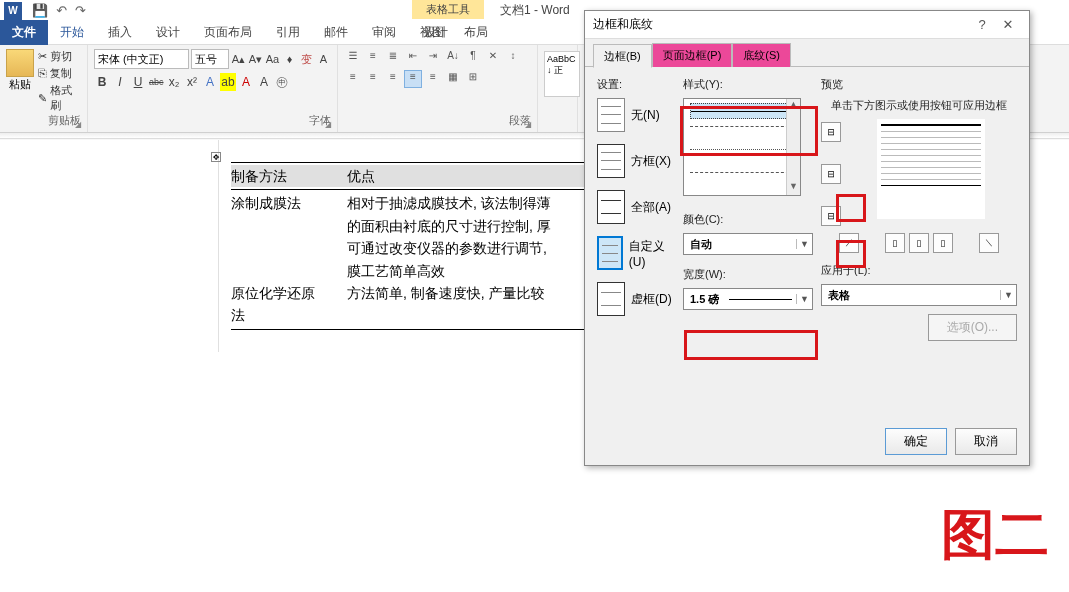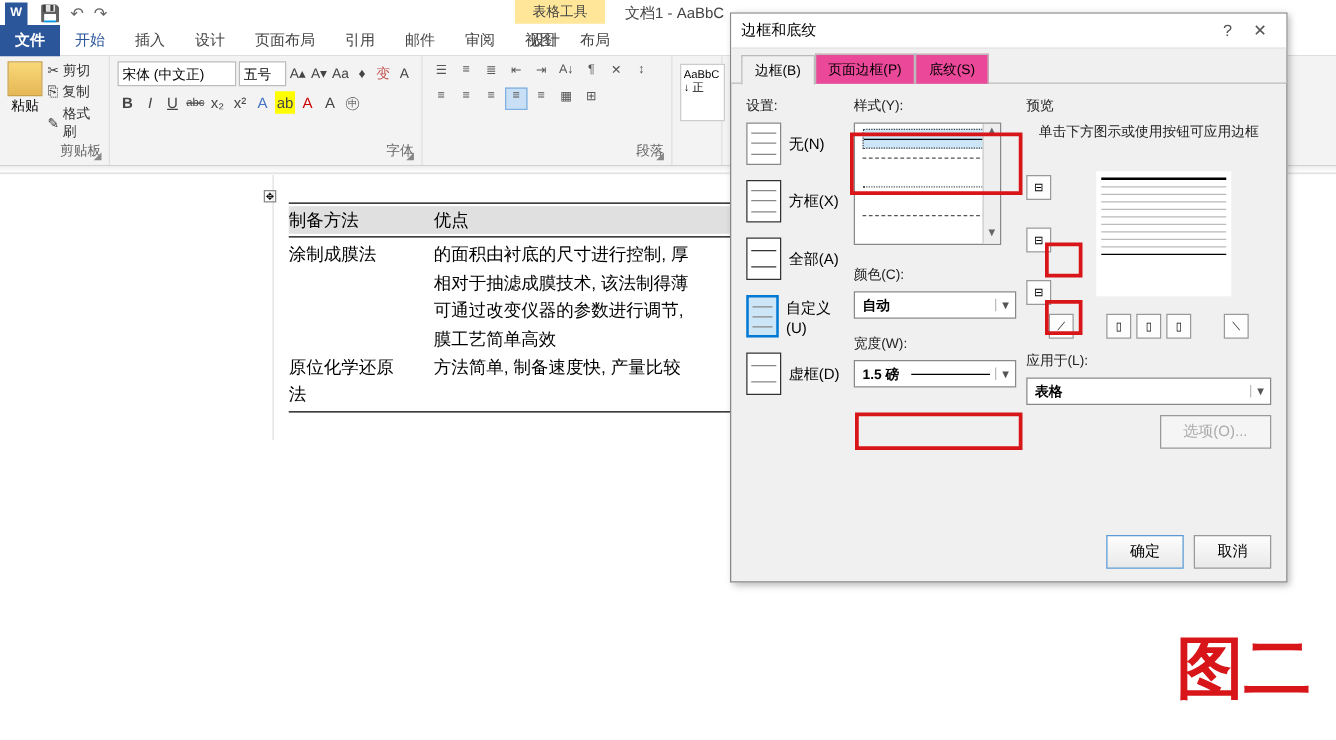--- a/index.html
+++ b/index.html
@@ -89,21 +89,21 @@
 .style-list .style-item .line { border-top: 1.5px solid #000; margin-top: 7px; }
 .style-list .style-item .dash { border-top: 1px dashed #555; margin-top: 7px; }
 .style-list .style-item .dot { border-top: 1px dotted #555; margin-top: 7px; }
 .style-list .scroll { position: absolute; right: 0; top: 0; bottom: 0; width: 14px; background: #eee; border-left: 1px solid #ccc; }
 .style-list .scroll .up, .style-list .scroll .dn { height: 14px; text-align: center; font-size: 9px; color: #666; }
 
 .combo { display: flex; height: 22px; border: 1px solid #888; background: #fff; align-items: center; }
 .combo .val { flex: 1; padding: 0 6px; font-size: 11px; font-weight: bold; }
 .combo .dd { width: 16px; text-align: center; border-left: 1px solid #bbb; color: #555; font-size: 9px; }
 .width-combo .line-sample { flex: 1; height: 0; border-top: 1.5px solid #000; margin: 0 4px; }
-.preview-hint { text-align: center; font-size: 11px; color: #222; margin-bottom: 24px; }
+.preview-hint { text-align: center; font-size: 11px; color: #222; margin-bottom: 6px; }
 .preview-canvas { width: 108px; height: 100px; margin: 0 auto 10px; position: relative; background: #fff; border: 0; }
 .preview-canvas .pline { height: 1px; background: #bbb; margin: 5px 4px; }
 .preview-canvas .tb { height: 1.5px; background: #000; }
 .side-btn { width: 20px; height: 20px; border: 1px solid #999; background: #fdfdfd; font-size: 9px; text-align: center; line-height: 18px; }
 .bottom-btns { display: flex; gap: 4px; justify-content: center; margin-top: 4px; }
 
 .dlg-footer { position: absolute; right: 12px; bottom: 10px; display: flex; gap: 8px; }
 .btn { padding: 4px 18px; border: 1px solid #999; background: linear-gradient(#fdfdfd,#e9e9e9); font-size: 12px; cursor: pointer; }
 .btn.primary { border-color: #5b9bd5; }
 .btn.disabled { color: #aaa; background: #f5f5f5; }
@@ -118,21 +118,21 @@
 <body>
 
 <div class="titlebar">
   <div class="word-icon">W</div>
   <div class="qat">
     <span>💾</span>
     <span>↶</span>
     <span>↷</span>
   </div>
   <div class="tools-tab">表格工具</div>
-  <div class="doc-title">文档1 - AaBbC</div>
+  <div class="doc-title">文档1 - Word</div>
 </div>
 
 <div class="ribbon-tabs">
   <div class="tab file">文件</div>
   <div class="tab active">开始</div>
   <div class="tab">插入</div>
   <div class="tab">设计</div>
   <div class="tab">页面布局</div>
   <div class="tab">引用</div>
   <div class="tab">邮件</div>
@@ -232,22 +232,22 @@
     <div class="doc-content">
       <hr class="thick">
       <div class="row hdr">
         <div class="col1">制备方法</div>
         <div class="col2">优点</div>
       </div>
       <hr>
       <div class="row">
         <div class="col1">涂制成膜法</div>
         <div class="col2">
+          <div>相对于抽滤成膜技术, 该法制得薄</div>
           <div>的面积由衬底的尺寸进行控制, 厚</div>
-          <div>相对于抽滤成膜技术, 该法制得薄</div>
           <div>可通过改变仪器的参数进行调节,</div>
           <div>膜工艺简单高效</div>
         </div>
       </div>
       <div class="row">
         <div class="col1">
           <div>原位化学还原</div>
           <div>法</div>
         </div>
         <div class="col2">方法简单, 制备速度快, 产量比较</div>

